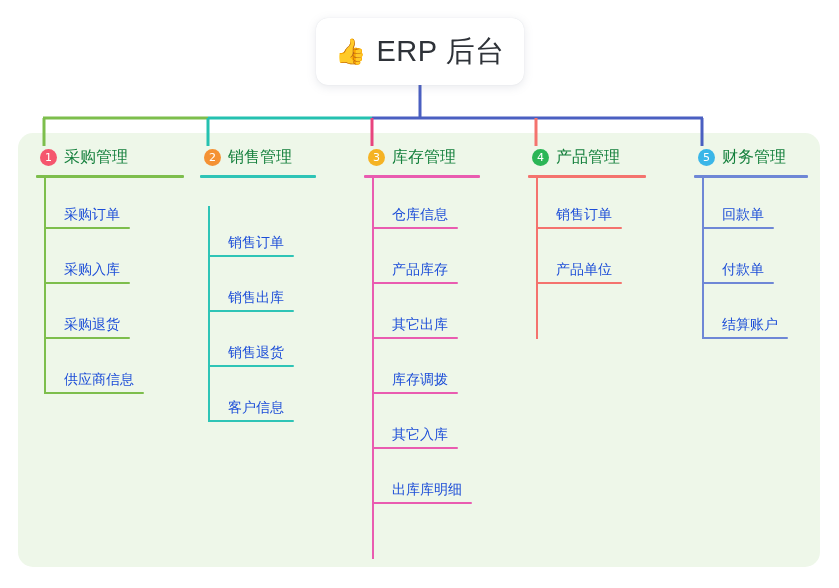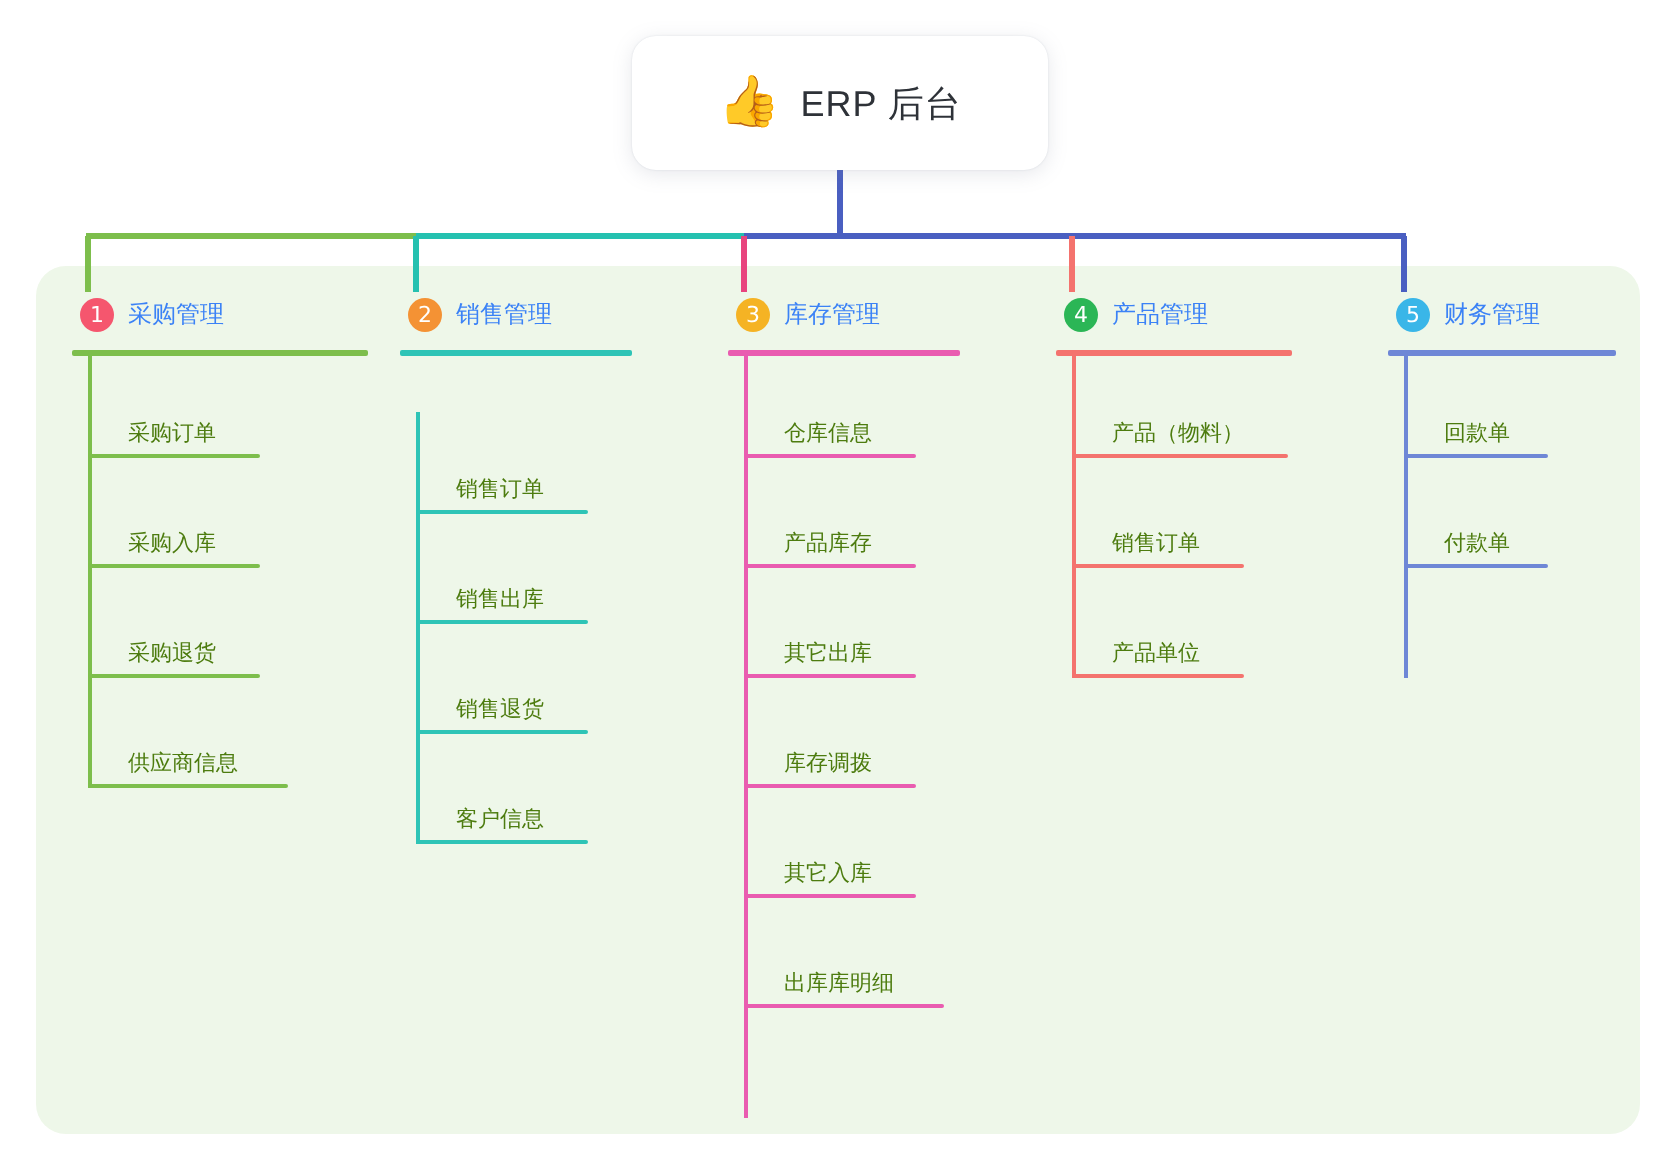--- a/index.html
+++ b/index.html
@@ -15,21 +15,21 @@
   
   .root-card{
     position:absolute;left:316px;top:18px;width:208px;height:67px;
     background:#ffffff;border-radius:12px;
     box-shadow:0 2px 10px rgba(120,130,150,.18), 0 0 1px rgba(120,130,150,.22);
     display:flex;align-items:center;justify-content:center;gap:10px;
     box-sizing:border-box;
   }
   .root-emoji{font-size:25px;line-height:1;display:block;}
   .root-title{
-    font-size:18px;color:#2e3238;letter-spacing:.5px;white-space:nowrap;
+    font-size:29px;color:#2e3238;letter-spacing:.5px;white-space:nowrap;
   }
 
   
   .panel{
     position:absolute;left:18px;top:133px;width:802px;height:434px;
     background:#eef7e9;border-radius:15px;
   }
 
   
   .connectors{position:absolute;left:0;top:0;width:839px;height:588px;pointer-events:none;}
@@ -38,31 +38,31 @@
   .column{position:absolute;top:145px;}
   .col-head{
     display:flex;align-items:center;gap:7px;height:24px;
     padding-left:4px;box-sizing:border-box;
   }
   .badge{
     width:17px;height:17px;border-radius:50%;
     color:#ffffff;font-size:11px;line-height:17px;text-align:center;
     flex:0 0 auto;font-family:"DejaVu Sans",sans-serif;
   }
-  .head-label{font-size:12px;color:#3b82f6;white-space:nowrap;}
+  .head-label{font-size:16px;color:#15803d;white-space:nowrap;}
   .head-rule{height:3px;border-radius:1px;margin-top:6px;}
 
   .items{position:relative;margin-top:0;}
   .spine{position:absolute;left:8px;top:0;width:2px;}
   .item{
     position:relative;height:55px;box-sizing:border-box;
   }
   .item-label{
     position:absolute;left:28px;bottom:9px;
-    font-size:11px;color:#4d7c0f;white-space:nowrap;
+    font-size:14px;color:#1d4ed8;white-space:nowrap;
   }
   .item-rule{
     position:absolute;left:8px;bottom:4px;height:2px;border-radius:1px;
   }
 </style>
 </head>
 <body>
 
 <div id="mindmap">
 
@@ -174,24 +174,20 @@
       </div>
       <div class="column" style="left: 528px; width: 118px;">
         <div class="col-head">
           <span class="badge" style="background: rgb(43, 182, 86);">4</span>
           <span class="head-label">产品管理</span>
         </div>
         <div class="head-rule" style="background: rgb(244, 115, 110); width: 118px;"></div>
         <div class="items" style="height: 165px;">
           <div class="spine" style="background: rgb(244, 115, 110); height: 161px;"></div>
           <div class="item">
-            <span class="item-label">产品（物料）</span>
-            <div class="item-rule" style="background: rgb(244, 115, 110); width: 108px;"></div>
-          </div>
-          <div class="item">
             <span class="item-label">销售订单</span>
             <div class="item-rule" style="background: rgb(244, 115, 110); width: 86px;"></div>
           </div>
           <div class="item">
             <span class="item-label">产品单位</span>
             <div class="item-rule" style="background: rgb(244, 115, 110); width: 86px;"></div>
           </div>
         </div>
       </div>
       <div class="column" style="left: 694px; width: 114px;">
@@ -203,16 +199,20 @@
         <div class="items" style="height: 165px;">
           <div class="spine" style="background: rgb(110, 135, 214); height: 161px;"></div>
           <div class="item">
             <span class="item-label">回款单</span>
             <div class="item-rule" style="background: rgb(110, 135, 214); width: 72px;"></div>
           </div>
           <div class="item">
             <span class="item-label">付款单</span>
             <div class="item-rule" style="background: rgb(110, 135, 214); width: 72px;"></div>
           </div>
+          <div class="item">
+            <span class="item-label">结算账户</span>
+            <div class="item-rule" style="background: rgb(110, 135, 214); width: 86px;"></div>
+          </div>
         </div>
       </div>
     </div>
 </div>
 
 </body></html>

